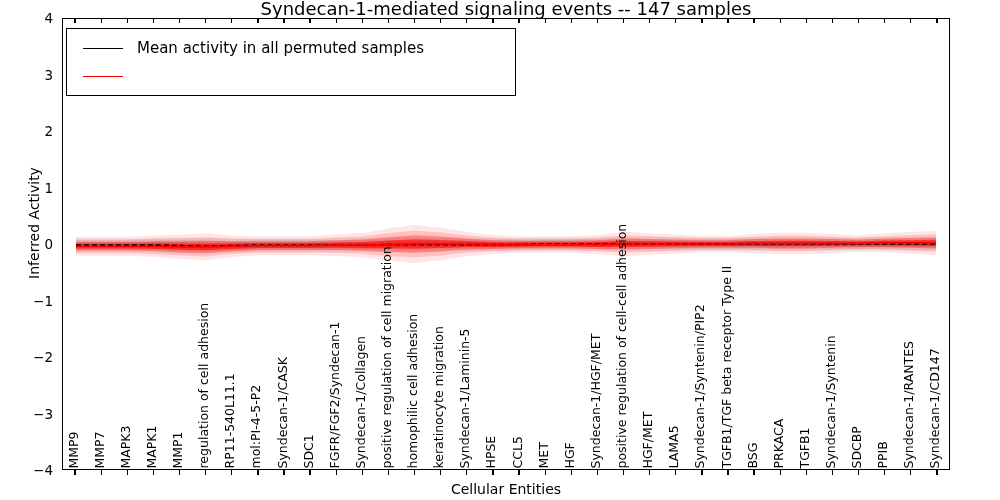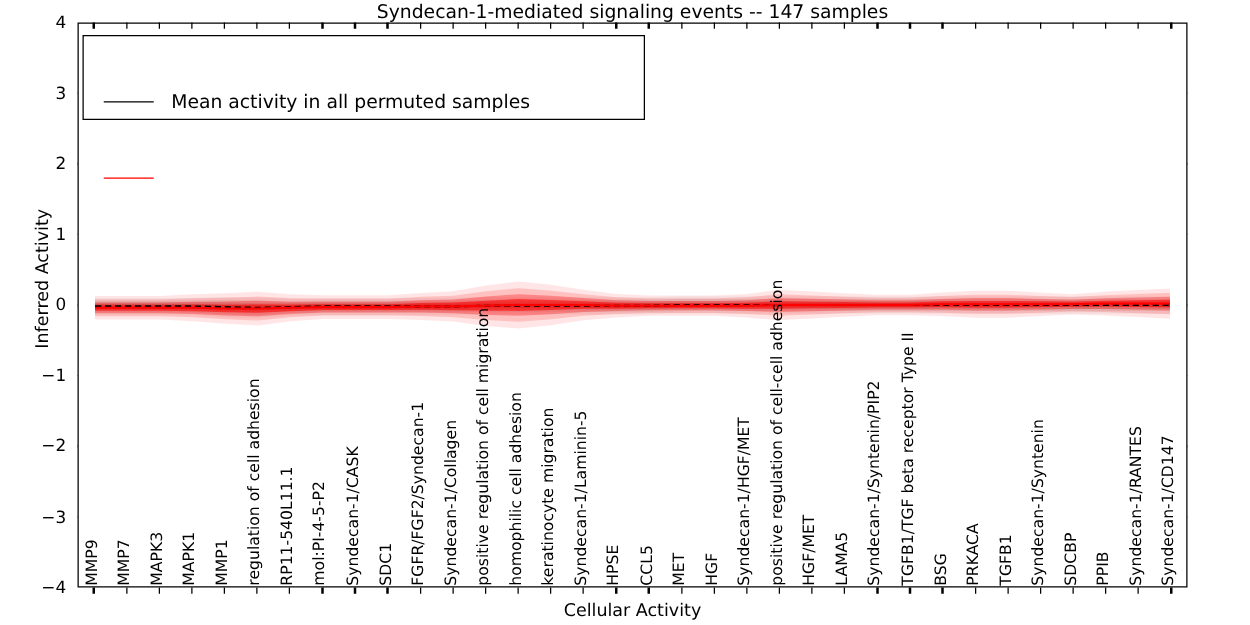--- a/index.html
+++ b/index.html
@@ -25,21 +25,21 @@
 
   
   #chart-title {
     position: absolute;
     left: 62px;
     top: 0px;
     width: 888px;
     height: 18px;
     line-height: 18px;
     text-align: center;
-    font-size: 15px;
+    font-size: 18px;
     color: #000000;
     white-space: nowrap;
   }
 
   
   #plot-area {
     position: absolute;
     left: 62px;
     top: 18px;
     width: 888px;
@@ -148,21 +148,20 @@
     height: 68px;
     border: 1.3px solid #000;
     background: #ffffff;
     box-sizing: border-box;
     padding: 5px 10px 5px 8px;
   }
   .legend-row {
     display: flex;
     align-items: center;
     height: 28px;
-    margin-top: 33px;
   }
   .legend-swatch {
     width: 40px;
     height: 0px;
     border-top-width: 1.6px;
     border-top-style: solid;
     margin: 0 14px 0 8px;
     flex: 0 0 auto;
   }
   .legend-text {
@@ -322,21 +321,21 @@
       <div class="xlabel" style="left: 758.618px;">BSG</div>
       <div class="xlabel" style="left: 784.735px;">PRKACA</div>
       <div class="xlabel" style="left: 810.853px;">TGFB1</div>
       <div class="xlabel" style="left: 836.971px;">Syndecan-1/Syntenin</div>
       <div class="xlabel" style="left: 863.088px;">SDCBP</div>
       <div class="xlabel" style="left: 889.206px;">PPIB</div>
       <div class="xlabel" style="left: 915.324px;">Syndecan-1/RANTES</div>
       <div class="xlabel" style="left: 941.441px;">Syndecan-1/CD147</div>
     </div>
 
-  <div id="x-axis-label">Cellular Activity</div>
+  <div id="x-axis-label">Cellular Entities</div>
 
   <div id="legend">
     <div class="legend-row">
       <span class="legend-swatch" style="border-top-color:#000000"></span>
       <span class="legend-text">Mean activity in all permuted samples</span>
     </div>
     <div class="legend-row">
       <span class="legend-swatch" style="border-top-color:#ff0000"></span>
     </div>
   </div>

